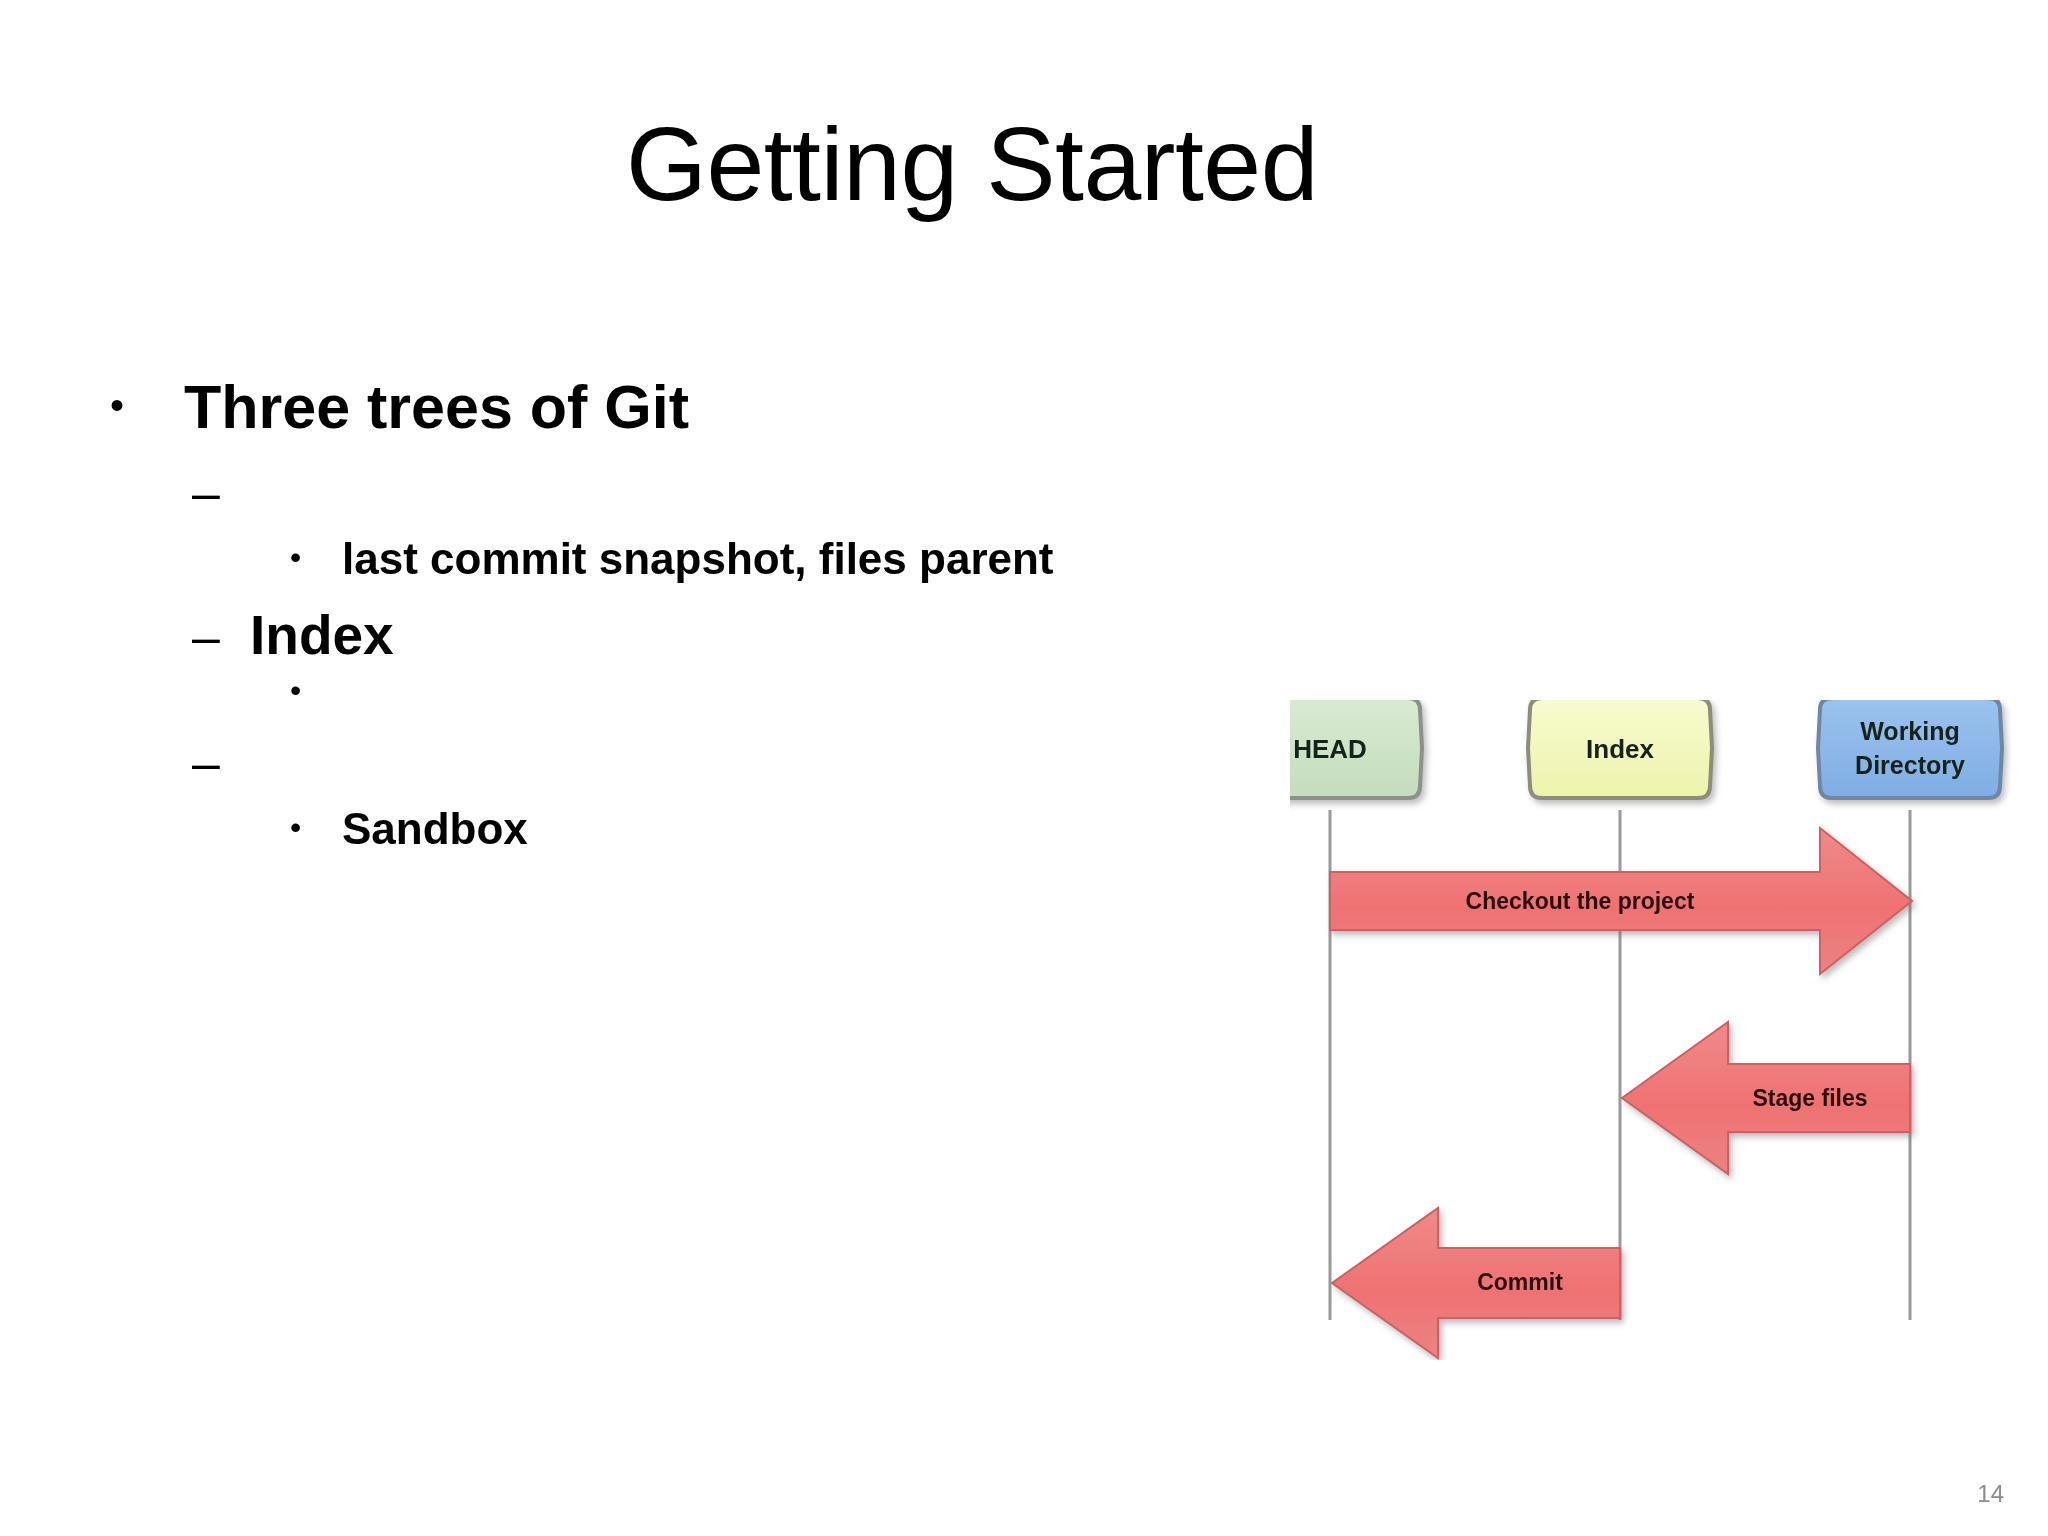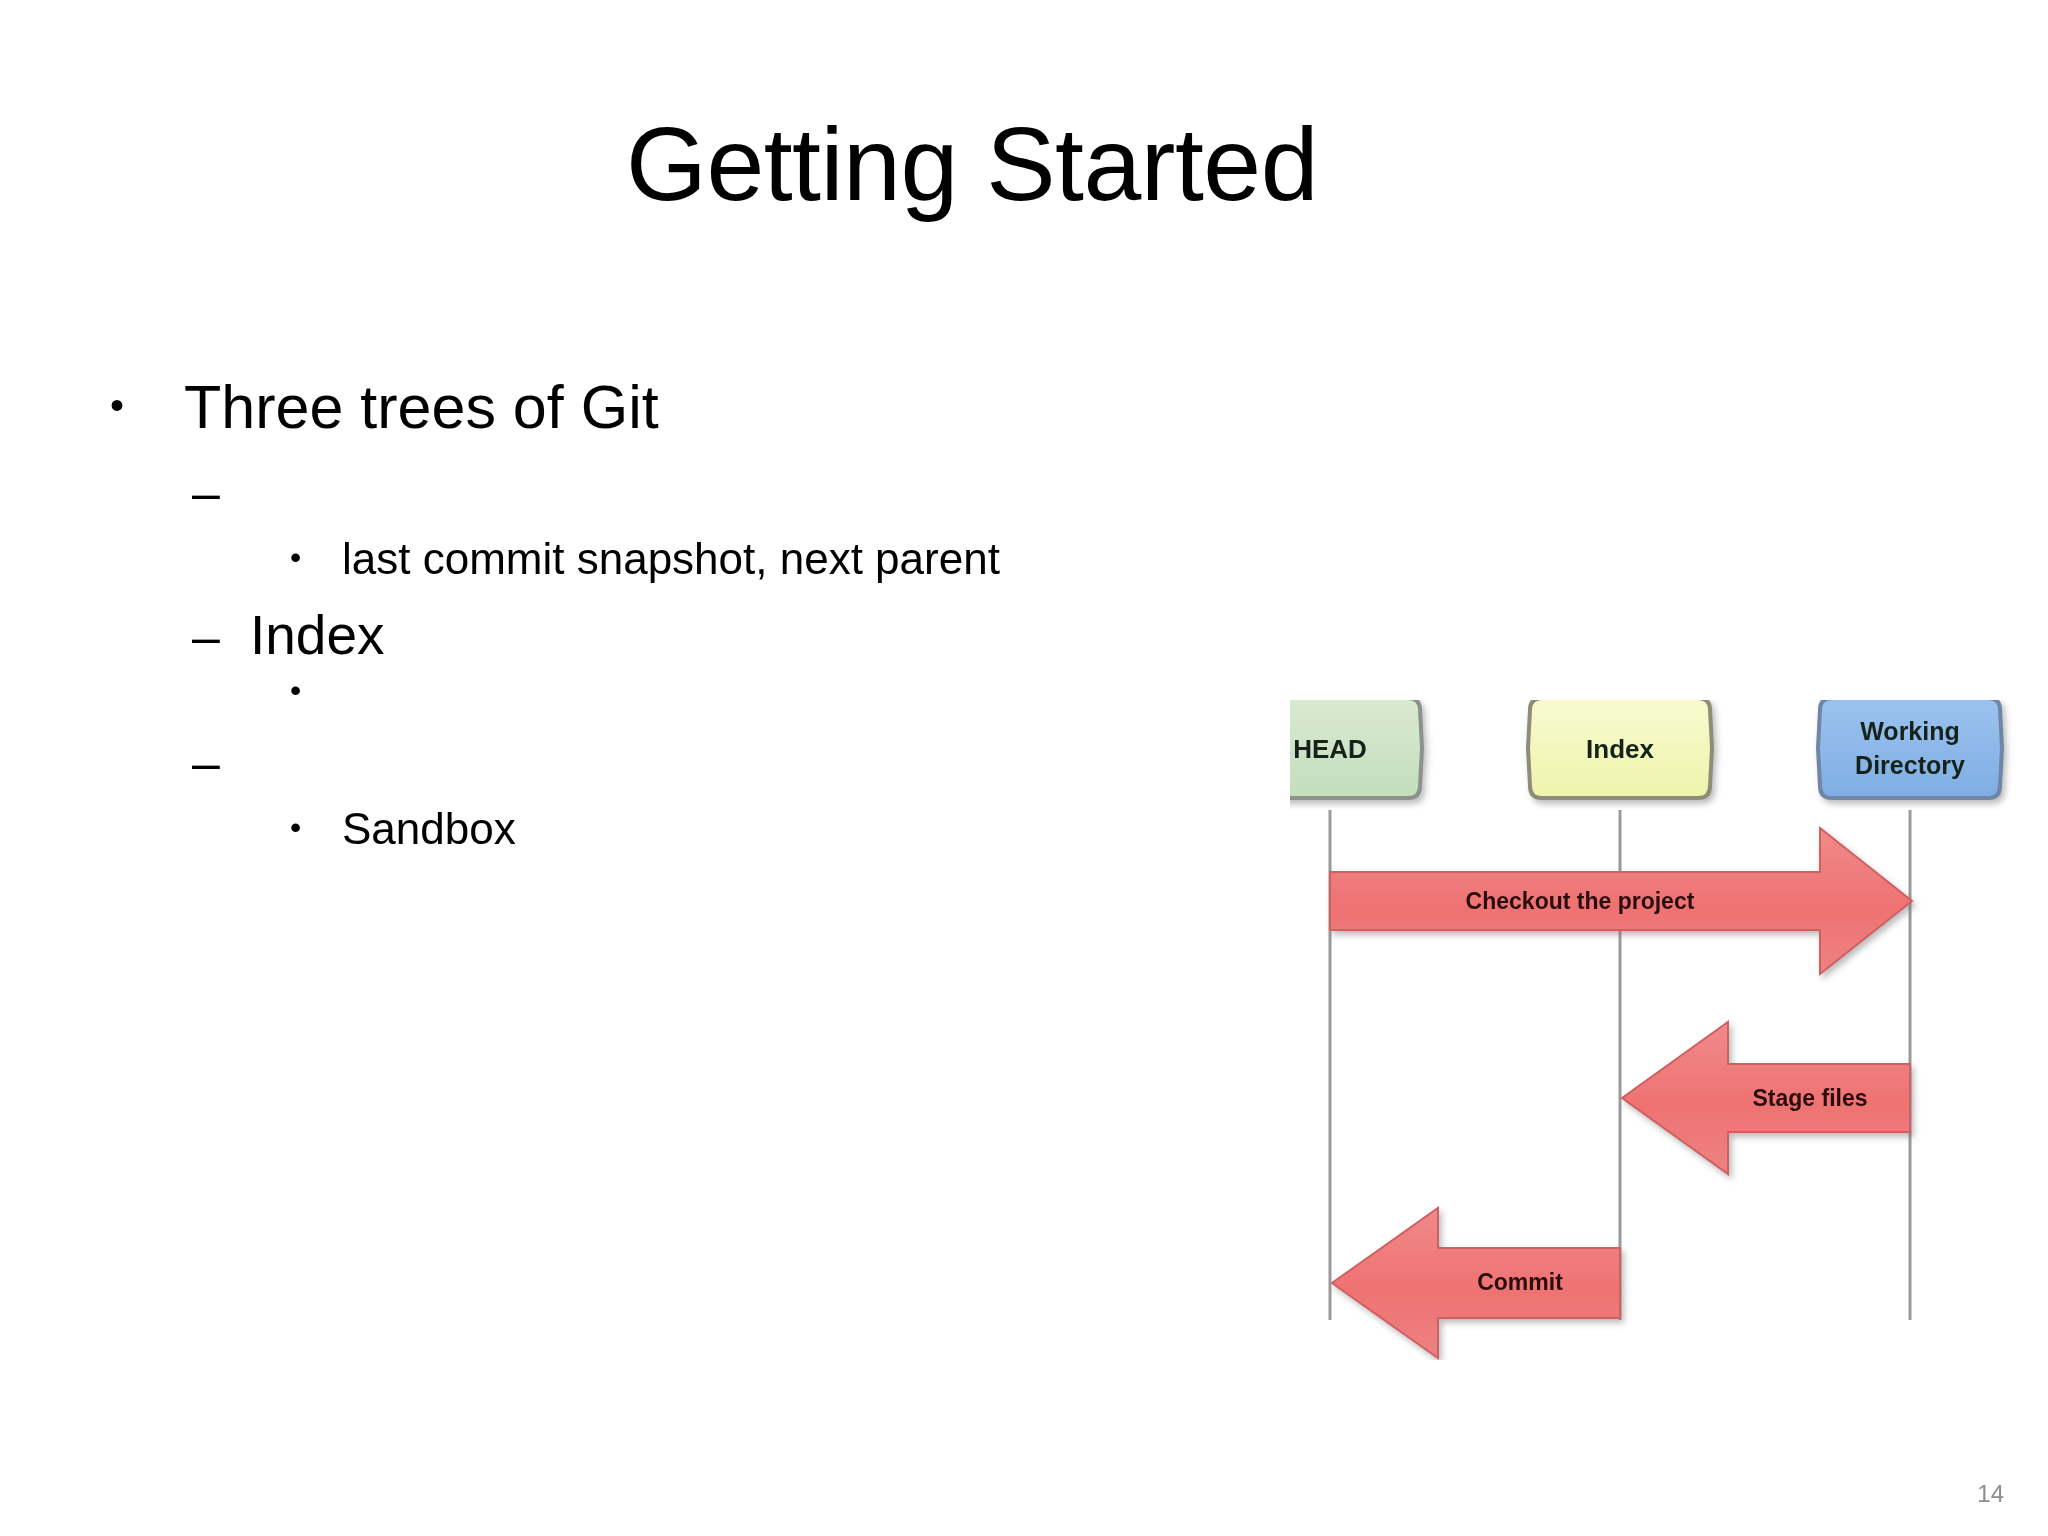--- a/index.html
+++ b/index.html
@@ -53,20 +53,21 @@
 
   .bullet-mark {
     flex: 0 0 auto;
     text-align: left;
     color: #000;
   }
 
   .bullet-text {
     flex: 0 1 auto;
     white-space: nowrap;
+    font-weight: bold;
   }
 
   
   .lvl1 {
     font-size: 61px;
     line-height: 1.18;
     margin-bottom: 20px;
   }
   .lvl1 .bullet-mark {
     width: 74px;
@@ -150,21 +151,21 @@
       <span class="bullet-mark">•</span>
       <span class="bullet-text">Three trees of Git</span>
     </div>
 
     <div class="bullet-row lvl2">
       <span class="bullet-mark">–</span>
     </div>
 
     <div class="bullet-row lvl3">
       <span class="bullet-mark">•</span>
-      <span class="bullet-text">last commit snapshot, next parent</span>
+      <span class="bullet-text">last commit snapshot, files parent</span>
     </div>
 
     <div class="bullet-row lvl2">
       <span class="bullet-mark">–</span>
       <span class="bullet-text">Index</span>
     </div>
 
     <div class="bullet-row lvl3">
       <span class="bullet-mark">•</span>
     </div>

